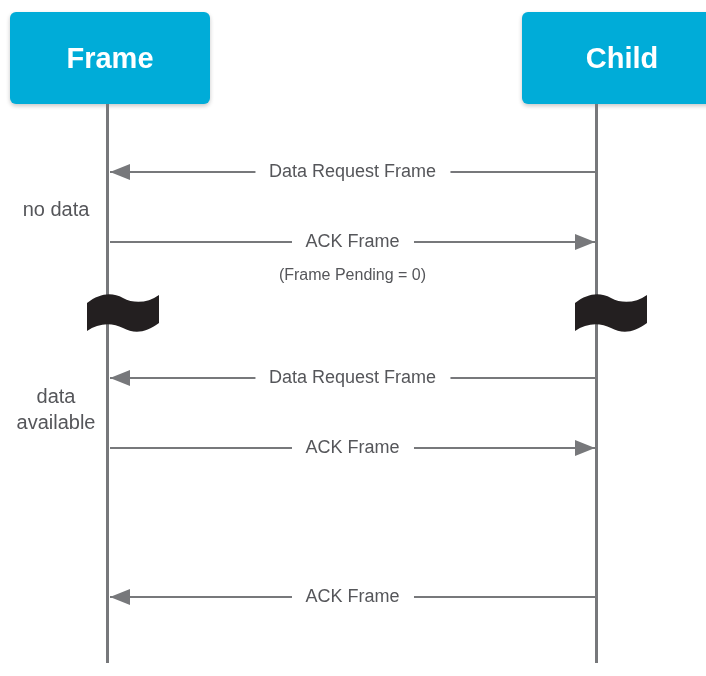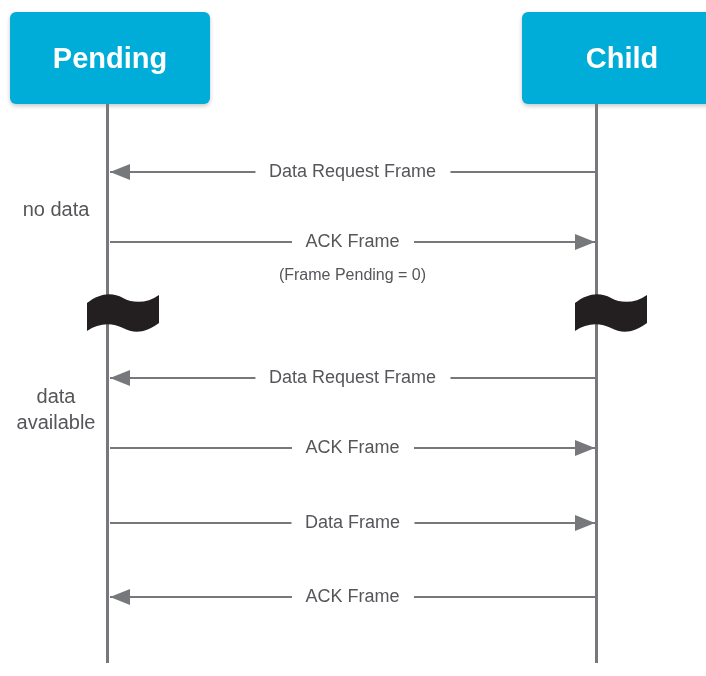--- a/index.html
+++ b/index.html
@@ -69,21 +69,21 @@
   .flag.parent-flag{left:84px;}
   .flag.child-flag{left:572px;}
   .flag svg{display:block;width:100%;height:100%;}
 </style>
 </head>
 <body>
 
 <div class="canvas">
 
   <div class="actor parent">
-    <span>Pending</span>
+    <span>Frame</span>
   </div>
   <div class="actor child">
     <span>Child</span>
   </div>
 
   <div class="lifeline parent"></div>
   <div class="lifeline child"></div>
 
   <div class="msg" style="top:152px">
     <div class="line"></div>
@@ -114,25 +114,20 @@
     <div class="head left"></div>
     <div class="label">Data Request Frame</div>
   </div>
 
   <div class="msg" style="top:428px">
     <div class="line"></div>
     <div class="head right"></div>
     <div class="label">ACK Frame</div>
   </div>
 
-  <div class="msg" style="top:503px">
-    <div class="line"></div>
-    <div class="head right"></div>
-    <div class="label">Data Frame</div>
-  </div>
 
   <div class="msg" style="top:577px">
     <div class="line"></div>
     <div class="head left"></div>
     <div class="label">ACK Frame</div>
   </div>
 
   <div class="side-note data-available">data available</div>
   <div class="side-note no-data">no data</div>
 

